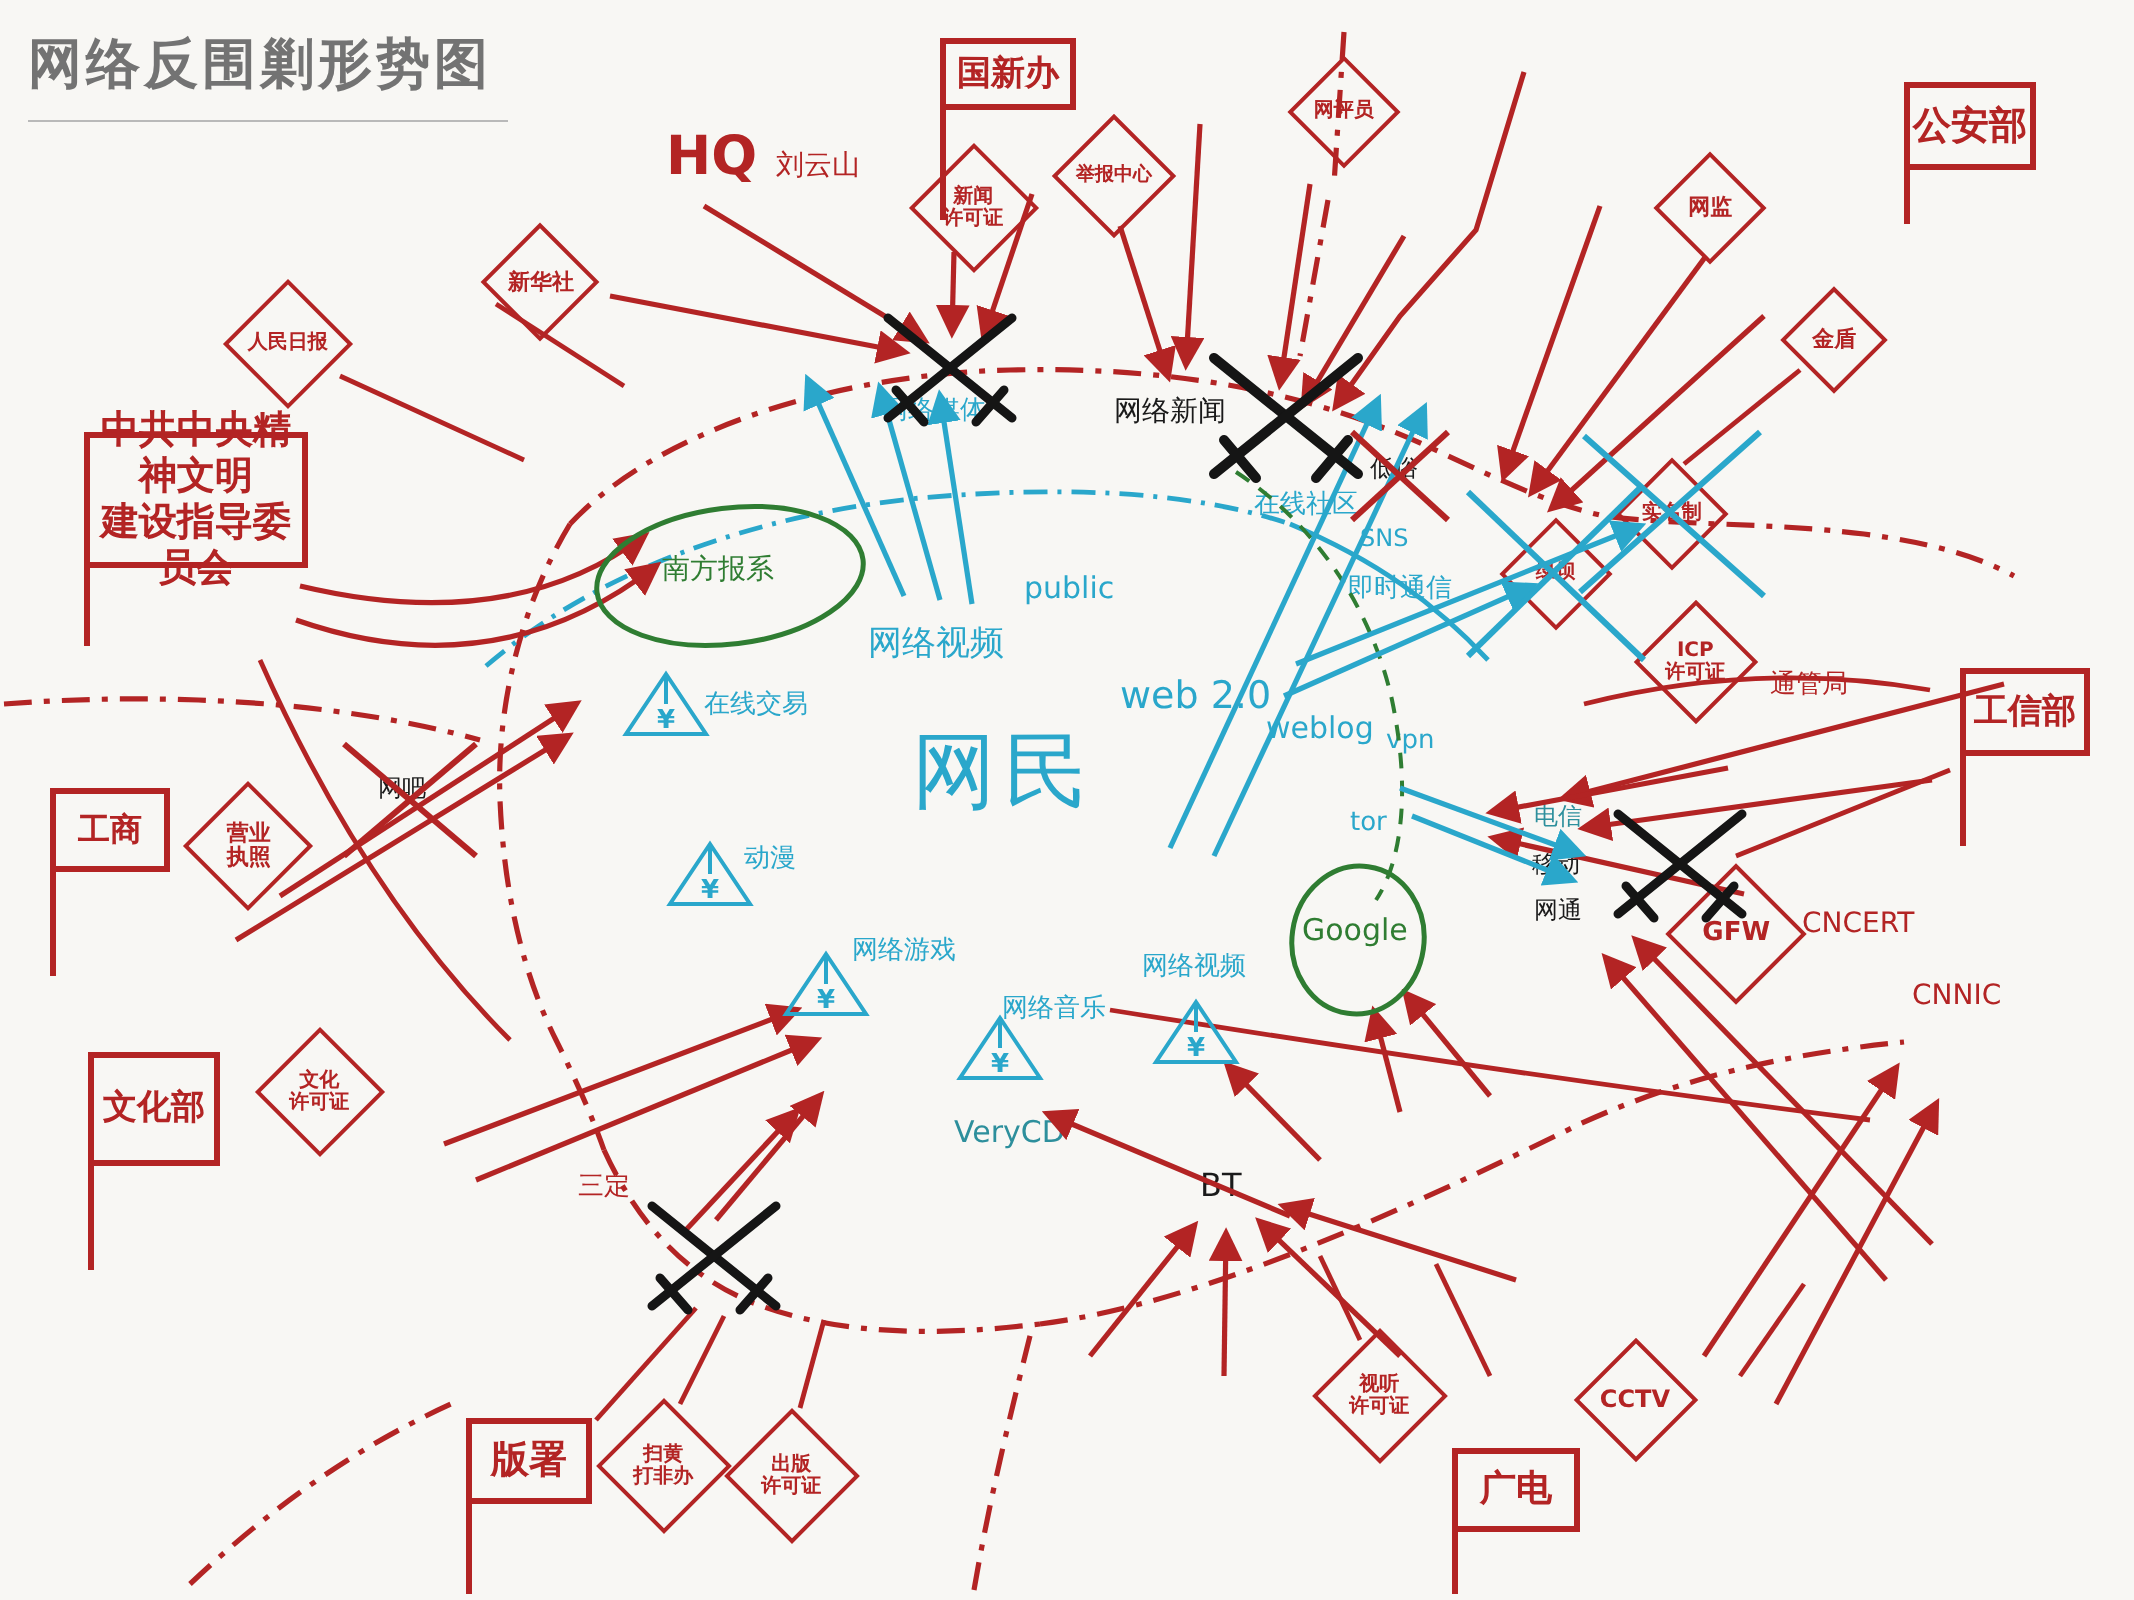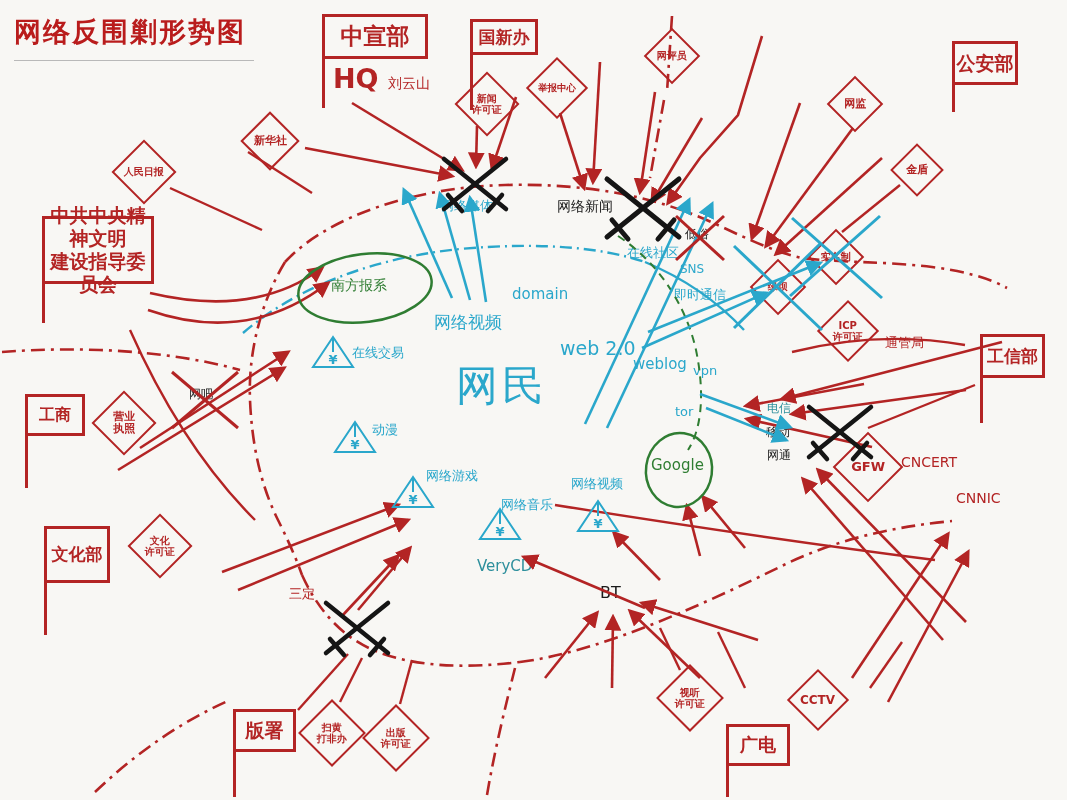--- a/index.html
+++ b/index.html
@@ -17,40 +17,37 @@
   .flag::after{content:"";position:absolute;left:-3px;top:100%;width:3px;height:var(--pole,50px);background:var(--red)}
   .flag span{white-space:pre-line;line-height:1.2}
   .flag.wide span{width:184px}
   .hq{position:absolute;z-index:2;color:var(--red);font-weight:bold;white-space:nowrap}
   .hq small{font-weight:400}
   .diamond{position:absolute;z-index:2;border:2.5px solid var(--red);transform:rotate(45deg);
            display:flex;align-items:center;justify-content:center;background:transparent}
   .diamond>span{transform:rotate(-45deg);color:var(--red);text-align:center;white-space:pre-line;
                 line-height:1.05;font-weight:600}
   .titleblock{position:absolute;left:14px;top:14px;z-index:5;border-bottom:1px solid #b9b9b9;padding:0 8px 10px 0}
-  .titleblock h1{font-size:27px;color:#b91c1c;letter-spacing:2px}
+  .titleblock h1{font-size:27px;color:#737373;letter-spacing:2px}
   .titleblock p{font-size:13px;color:#222;margin-top:6px}
   .sr{stroke:var(--red);fill:none}
   .sc{stroke:var(--cyan);fill:none}
   .sg{stroke:var(--green);fill:none}
   .sk{stroke:#151515;fill:none}
   text.camp{fill:var(--cyan);font-size:13px;font-weight:bold;text-anchor:middle}
 </style>
 </head>
 <body>
 
 <div class="stage">
 
   <div class="titleblock">
     <h1>网络反围剿形势图</h1>
   </div>
 
-  <div class="flag" style="left:322px;top:14px;width:106px;height:45px;font-size:23px;--pole:52px">
-      <span>中宣部</span>
-    </div>
   <div class="flag" style="left:470px;top:19px;width:68px;height:36px;font-size:17px;--pole:58px">
       <span>国新办</span>
     </div>
   <div class="flag" style="left:952px;top:41px;width:66px;height:44px;font-size:19px;--pole:30px">
       <span>公安部</span>
     </div>
   <div class="flag wide" style="left:42px;top:216px;width:112px;height:68px;font-size:19px;--pole:42px">
       <span>中共中央精神文明
 建设指导委员会</span>
     </div>
@@ -130,21 +127,21 @@
   <div class="diamond" style="left:758px;top:267px;width:40px;height:40px">
       <span style="font-size:10px">绿坝</span>
     </div>
   <div class="diamond" style="left:843px;top:442px;width:50px;height:50px">
       <span style="font-size:13px">GFW</span>
     </div>
 
   <div class="lbl c b" style="left:456px;top:362px;font-size:42px;letter-spacing:4px">网民</div>
   <div class="lbl c" style="left:434px;top:313px;font-size:17px">网络视频</div>
   <div class="lbl c b" style="left:560px;top:338px;font-size:19px">web 2.0</div>
-  <div class="lbl c" style="left:512px;top:286px;font-size:15px">domain</div>
+  <div class="lbl c" style="left:512px;top:286px;font-size:15px">public</div>
   <div class="lbl c" style="left:633px;top:356px;font-size:15px">weblog</div>
   <div class="lbl c" style="left:680px;top:263px;font-size:12px">SNS</div>
   <div class="lbl c" style="left:674px;top:288px;font-size:13px">即时通信</div>
   <div class="lbl c" style="left:627px;top:246px;font-size:13px">在线社区</div>
   <div class="lbl c" style="left:441px;top:199px;font-size:13px">网络媒体</div>
   <div class="lbl c" style="left:693px;top:364px;font-size:13px">vpn</div>
   <div class="lbl c" style="left:675px;top:405px;font-size:13px">tor</div>
   <div class="lbl c" style="left:352px;top:346px;font-size:13px">在线交易</div>
   <div class="lbl c" style="left:372px;top:423px;font-size:13px">动漫</div>
   <div class="lbl c" style="left:426px;top:469px;font-size:13px">网络游戏</div>

